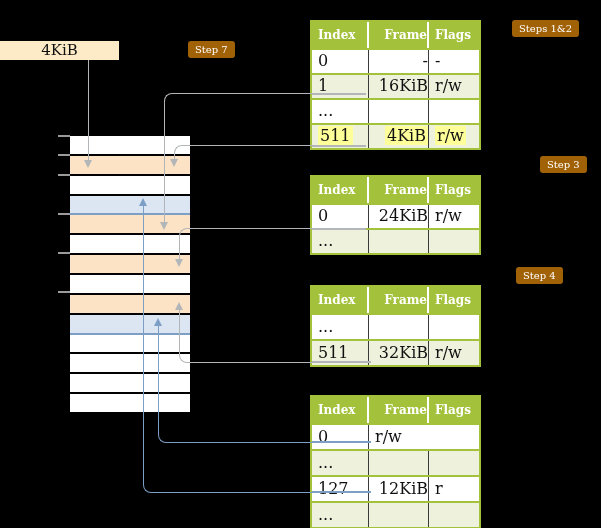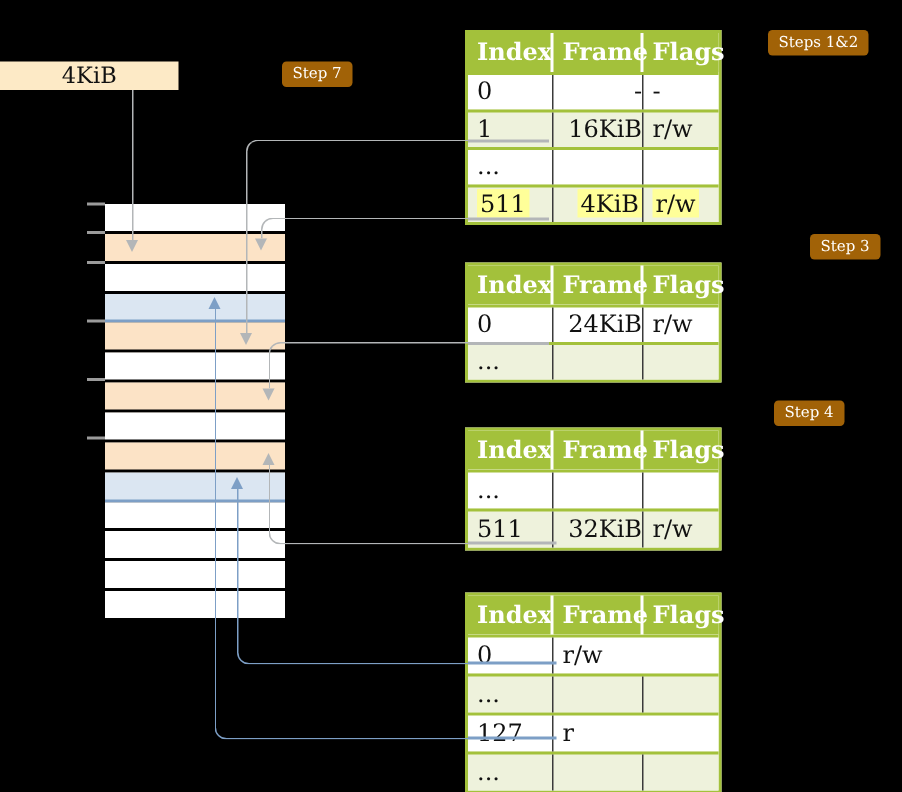--- a/index.html
+++ b/index.html
@@ -18,21 +18,21 @@
   
   .mem{position:absolute;left:70px;top:136px;width:120px;height:276px;display:flex;flex-direction:column;}
   .mrow{flex:1;border-bottom:2px solid #000;}
   .mrow:last-child{border-bottom:none;}
   .mrow.white{background:#ffffff;}
   .mrow.peach{background:#fce3c6;}
   .mrow.blue{background:#dbe6f2;}
   .tick{position:absolute;left:58px;width:12px;height:2px;background:#9b9b9b;}
   
   .ptable{position:absolute;left:310px;width:171px;border:2px solid #a3c13b;box-sizing:border-box;background:#fff;}
-  .hrow{display:flex;background:#a3c13b;color:#fff;font-weight:bold;height:26px;line-height:26px;font-size:16px;}
+  .hrow{display:flex;background:#a3c13b;color:#fff;font-weight:bold;height:26px;line-height:26px;font-size:12px;}
   .hcell{box-sizing:border-box;padding-left:6px;border-right:2px solid #fff;}
   .hcell:last-child{border-right:none;}
   .brow{display:flex;border-top:2px solid #a3c13b;font-size:16px;box-sizing:border-box;background:#fff;color:#111;}
   .r25 .brow{height:25px;line-height:22px;}
   .r26 .brow{height:26px;line-height:23px;}
   .brow.shaded{background:#eef2dc;}
   .bcell{box-sizing:border-box;padding-left:6px;border-right:1px solid #3a3a3a;overflow:hidden;}
   .bcell:last-child{border-right:none;}
   .ci{width:57px;} .cf{width:60px;text-align:right;} .cg{width:50px;}
   .hl{background:#ffff99;padding:0 2px;}
@@ -161,20 +161,21 @@
       <div class="bcell ci">0</div>
       <div class="bcell cg">r/w</div>
     </div>
     <div class="brow shaded">
       <div class="bcell ci">...</div>
       <div class="bcell cf"></div>
       <div class="bcell cg"></div>
     </div>
     <div class="brow">
       <div class="bcell ci">127</div>
+      <div class="bcell cf">12KiB</div>
       <div class="bcell cg">r</div>
     </div>
     <div class="brow shaded">
       <div class="bcell ci">...</div>
       <div class="bcell cf"></div>
       <div class="bcell cg"></div>
     </div>
   </div>
 
   <div class="lv seg-v-gray" style="left:88px;top:60px;width:2px;height:100px"></div>

